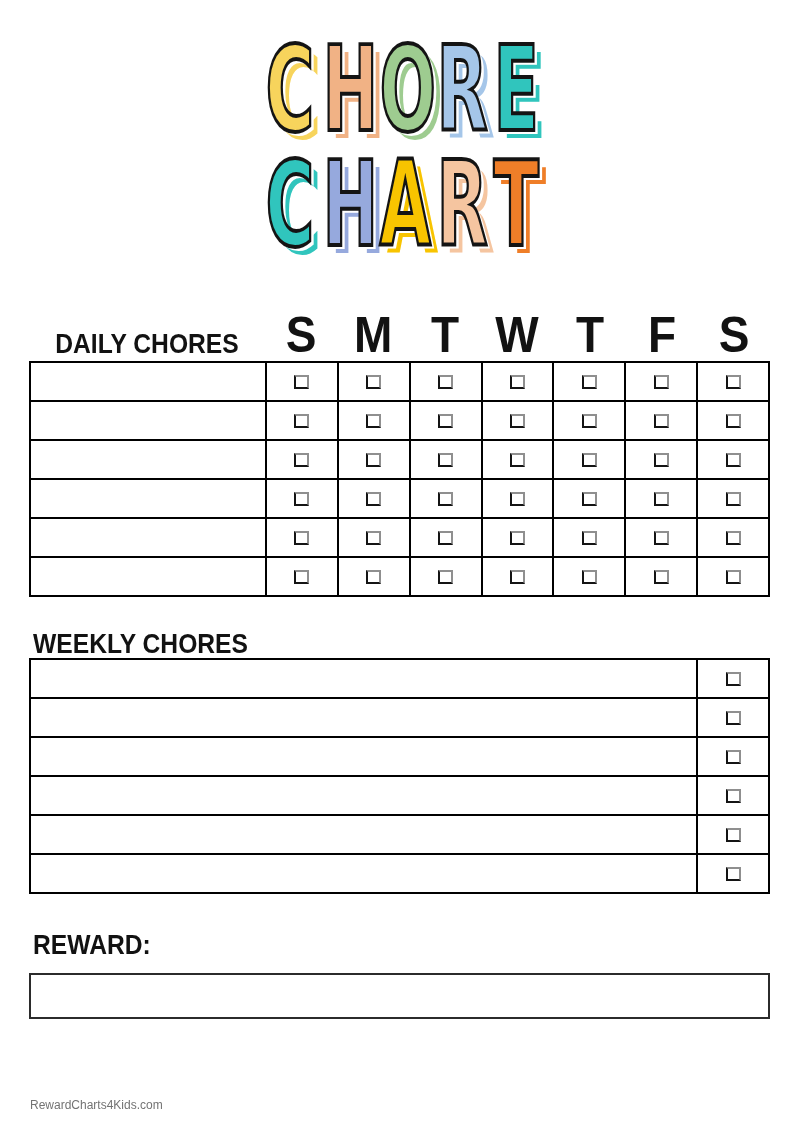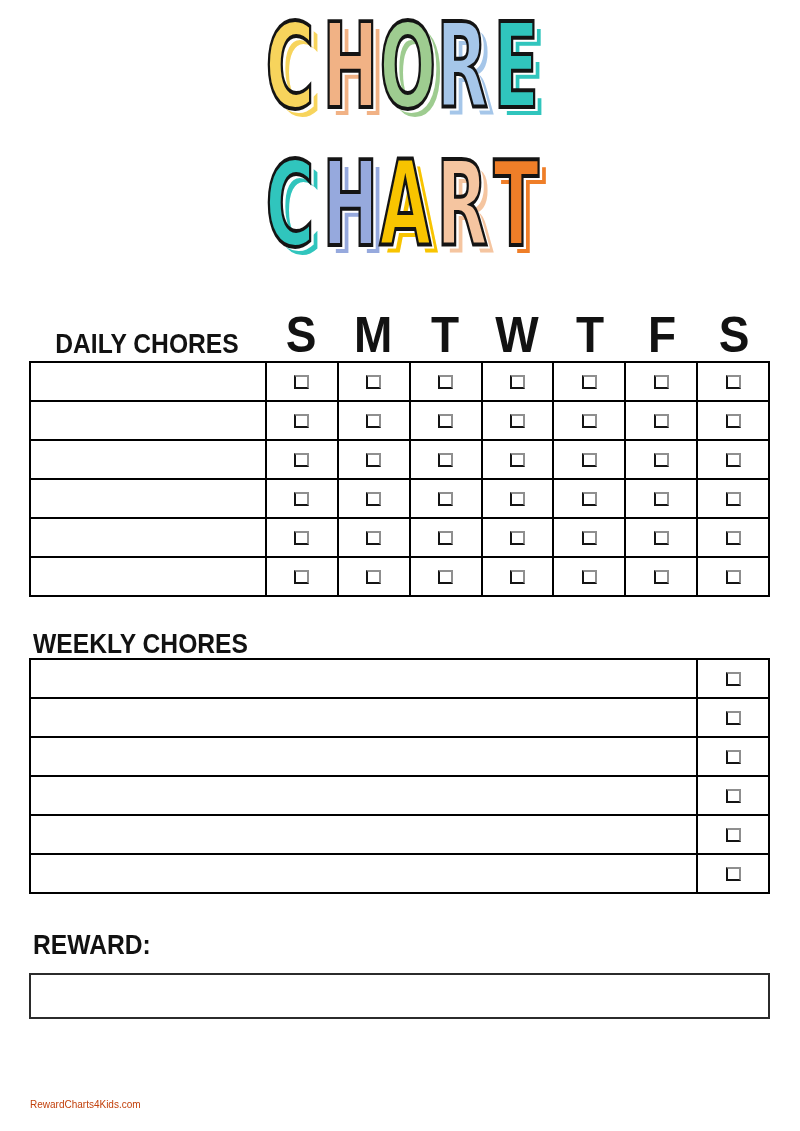--- a/index.html
+++ b/index.html
@@ -6,21 +6,21 @@
   .page{
     position:relative;width:800px;height:1131px;background:#fff;
     font-family:"Liberation Sans",sans-serif;color:#111;overflow:hidden;
   }
 
   
   .title-word{
     position:absolute;left:0;width:800px;text-align:center;
     white-space:nowrap;height:90px;line-height:90px;
   }
-  .title-word.line1{top:31px;}
+  .title-word.line1{top:54px;}
   .title-word.line2{top:169px;}
   .t-letter{
     display:inline-block;width:57px;text-align:center;
     font-family:"DejaVu Sans",sans-serif;font-weight:700;font-size:90px;line-height:90px;
     transform:scale(0.74,1.30);transform-origin:50% 76px;
     -webkit-text-stroke:3px #141414;
     text-shadow:5px 3px 0 #ffffff,10px 6px 0;
   }
 
   
@@ -60,22 +60,22 @@
   }
 
   
   .reward-box{
     position:absolute;left:29px;top:973px;width:737px;height:42px;
     border:2px solid #2b2b2b;background:#fff;
   }
 
   
   .footer{
-    position:absolute;left:30px;top:1096px;font-size:10px;line-height:18px;
-    color:#c2410c;font-weight:400;
+    position:absolute;left:30px;top:1096px;font-size:12px;line-height:18px;
+    color:#737373;font-weight:400;
   }
 </style>
 </head>
 <body>
 
 <div class="page">
 
   <div>
     <div class="title-word line1" id="title-line-0"><span class="t-letter" style="color: rgb(247, 212, 92);">C</span><span class="t-letter" style="color: rgb(241, 178, 133);">H</span><span class="t-letter" style="color: rgb(158, 204, 144);">O</span><span class="t-letter" style="color: rgb(165, 198, 233);">R</span><span class="t-letter" style="color: rgb(48, 197, 189);">E</span></div>
     <div class="title-word line2" id="title-line-1"><span class="t-letter" style="color: rgb(48, 197, 189);">C</span><span class="t-letter" style="color: rgb(150, 169, 221);">H</span><span class="t-letter" style="color: rgb(248, 196, 0);">A</span><span class="t-letter" style="color: rgb(245, 197, 160);">R</span><span class="t-letter" style="color: rgb(239, 126, 40);">T</span></div>

